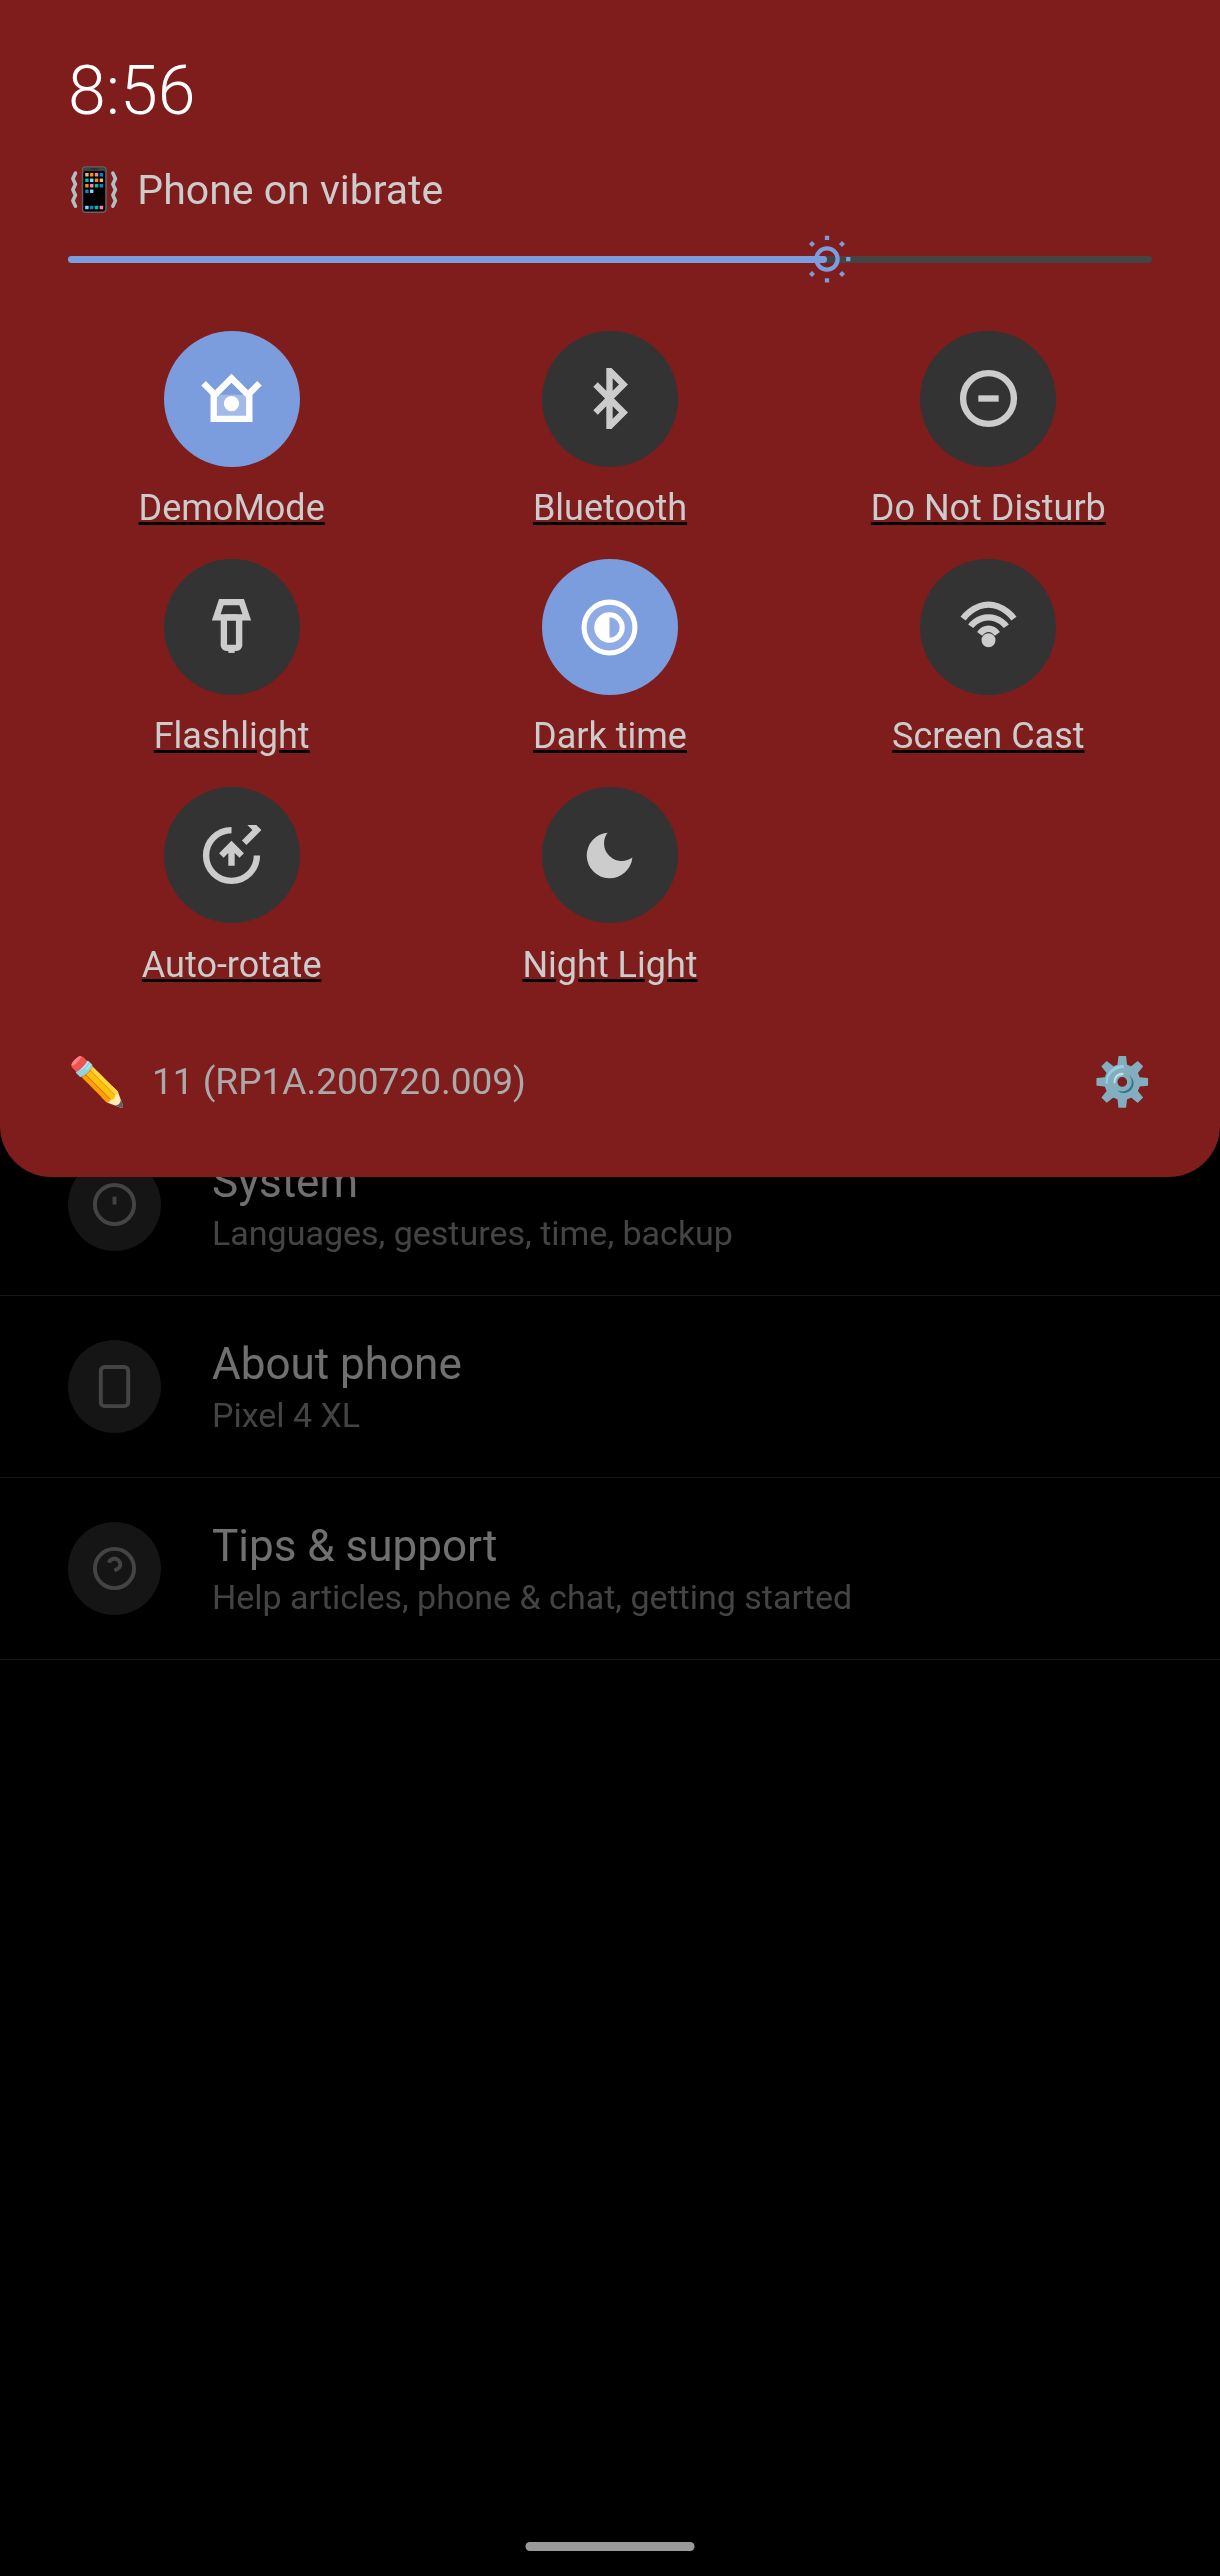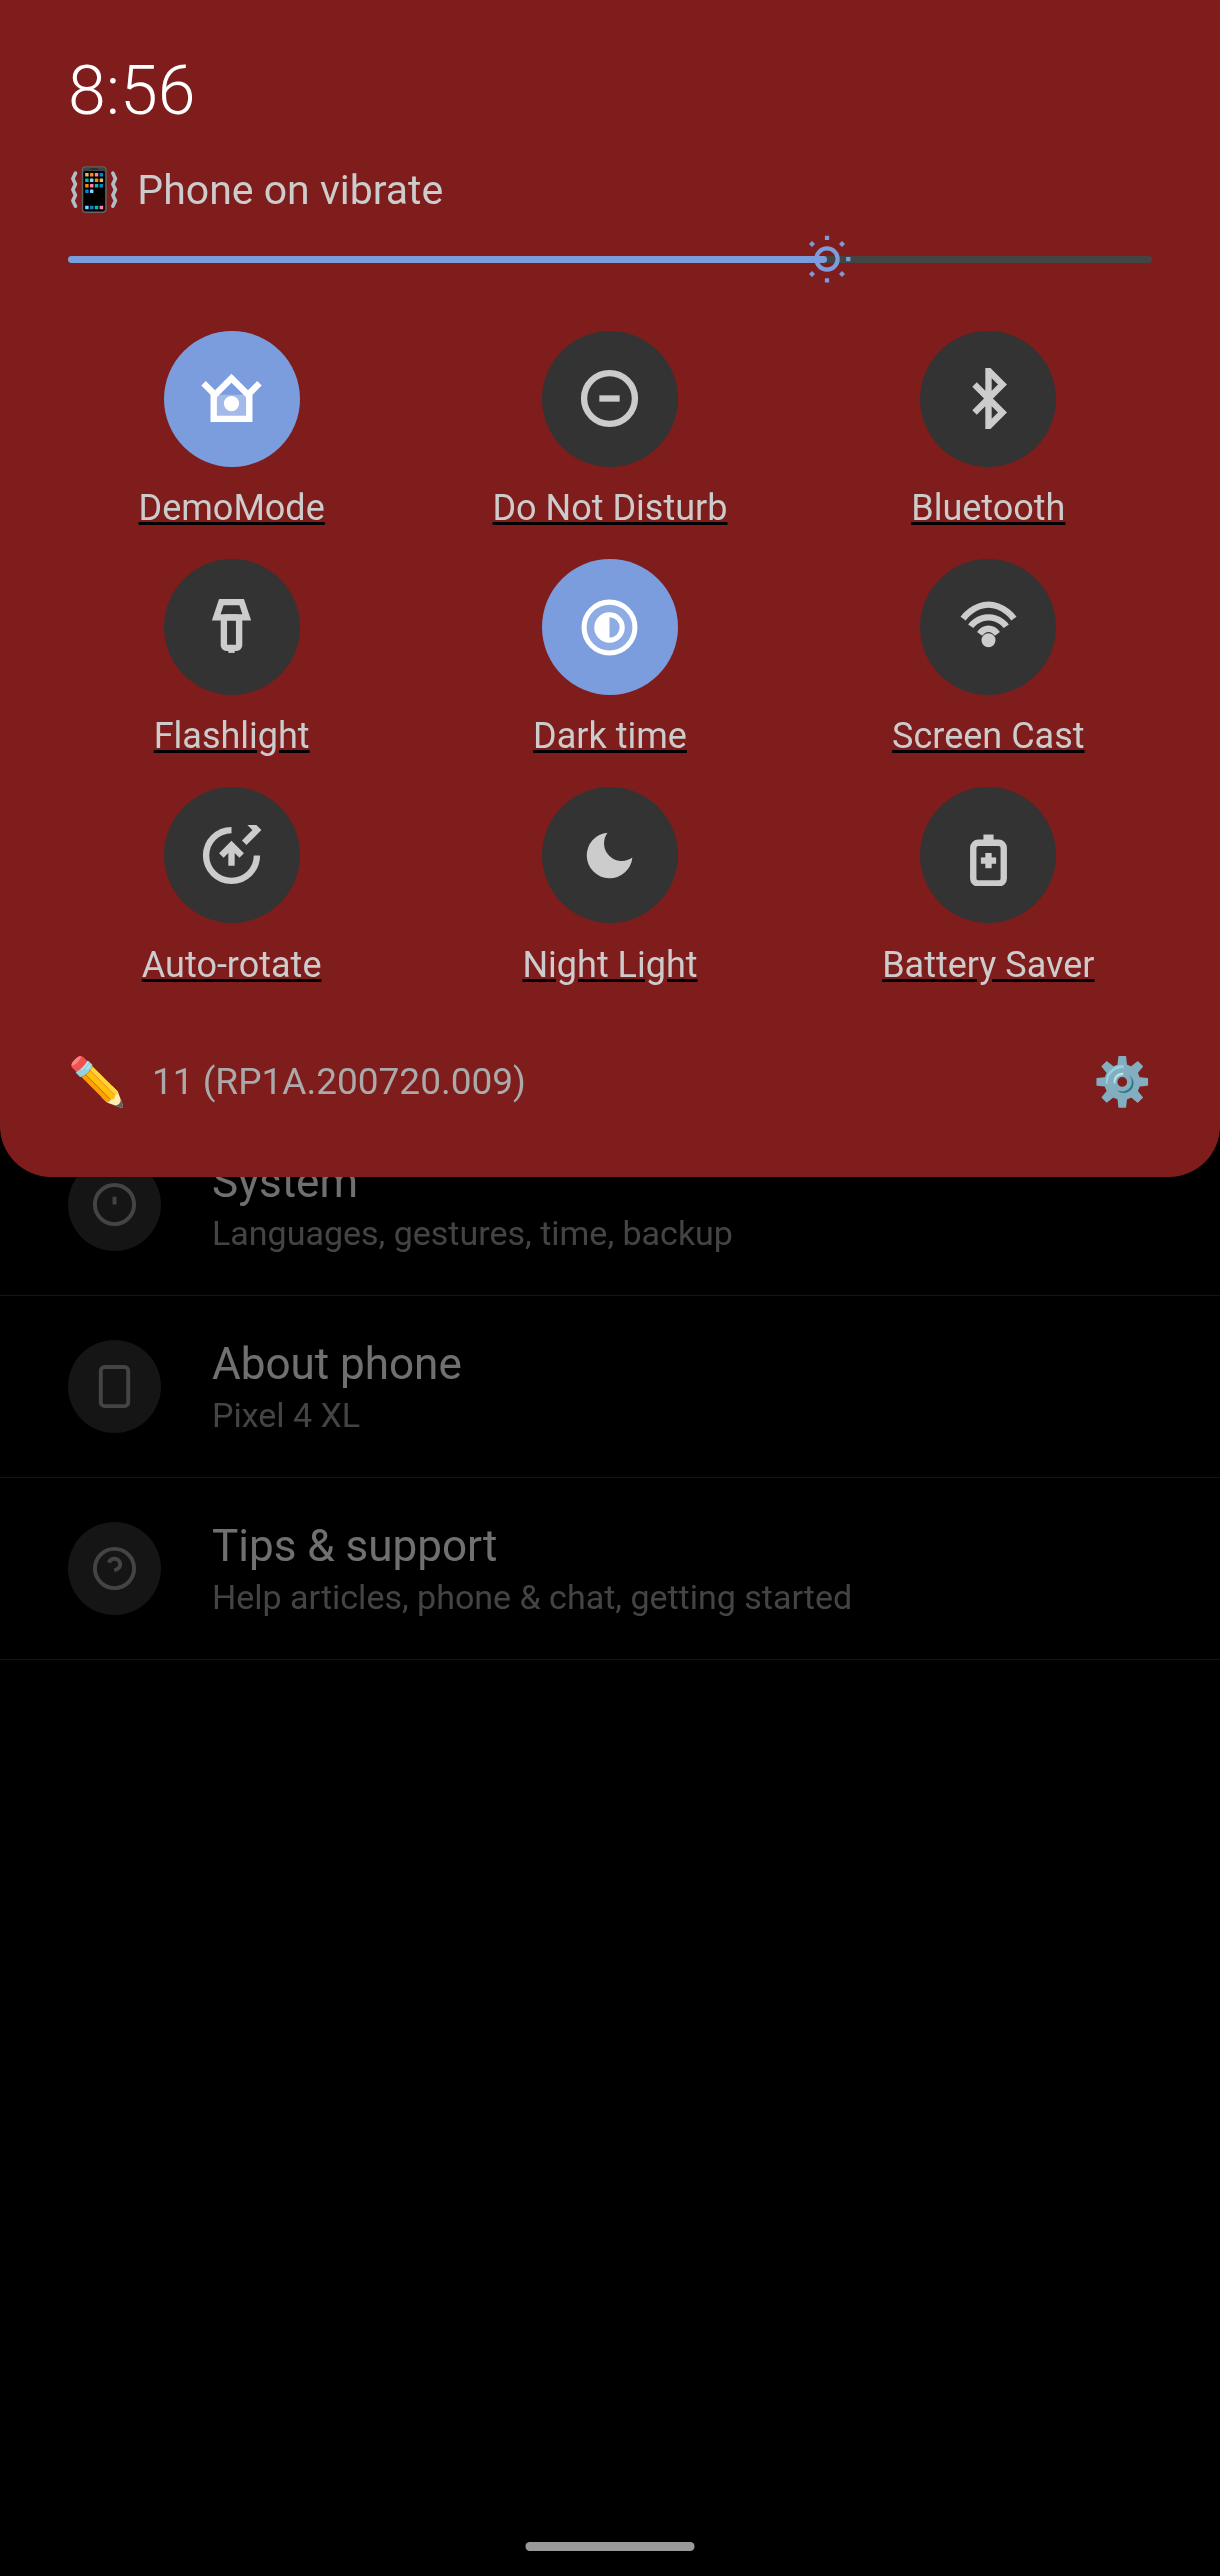--- a/index.html
+++ b/index.html
@@ -337,34 +337,34 @@
           <path d="M5 10.5V20h14V10.5" stroke="white" stroke-width="2.5" fill="white" fill-opacity="0.3"></path>
           <circle cx="12" cy="14" r="3" fill="white"></circle>
         </svg>
       </div>
       <span class="qs-tile-label">DemoMode</span>
     </div>
 
     <div class="qs-tile">
       <div class="qs-tile-icon">
         <svg viewBox="0 0 24 24" fill="none" stroke="#ccc" stroke-width="2.5" width="61" height="61">
+          <polyline points="6.5 6.5 17.5 17.5 12 23 12 1 17.5 6.5 6.5 17.5"></polyline>
+        </svg>
+      </div>
+      <span class="qs-tile-label">Bluetooth</span>
+    </div>
+
+    <div class="qs-tile">
+      <div class="qs-tile-icon">
+        <svg viewBox="0 0 24 24" fill="none" stroke="#ccc" stroke-width="2.5" width="61" height="61">
           <circle cx="12" cy="12" r="10"></circle>
           <line x1="8" y1="12" x2="16" y2="12"></line>
         </svg>
       </div>
       <span class="qs-tile-label">Do Not Disturb</span>
-    </div>
-
-    <div class="qs-tile">
-      <div class="qs-tile-icon">
-        <svg viewBox="0 0 24 24" fill="none" stroke="#ccc" stroke-width="2.5" width="61" height="61">
-          <polyline points="6.5 6.5 17.5 17.5 12 23 12 1 17.5 6.5 6.5 17.5"></polyline>
-        </svg>
-      </div>
-      <span class="qs-tile-label">Bluetooth</span>
     </div>
 
     <div class="qs-tile">
       <div class="qs-tile-icon">
         <svg viewBox="0 0 24 24" fill="none" stroke="#ccc" stroke-width="2.5" width="61" height="61">
           <path d="M8 2h8l2 6H6L8 2z"></path>
           <rect x="9" y="8" width="6" height="12" rx="1"></rect>
           <line x1="12" y1="20" x2="12" y2="22"></line>
         </svg>
       </div>
@@ -408,31 +408,20 @@
 
     <div class="qs-tile">
       <div class="qs-tile-icon">
         <svg viewBox="0 0 24 24" fill="#ccc" width="61" height="61">
           <path d="M21 12.79A9 9 0 1 1 11.21 3 7 7 0 0 0 21 12.79z"></path>
         </svg>
       </div>
       <span class="qs-tile-label">Night Light</span>
     </div>
 
-    <div class="qs-tile">
-      <div class="qs-tile-icon">
-        <svg viewBox="0 0 24 24" fill="none" stroke="#ccc" stroke-width="2.5" width="61" height="61">
-          <rect x="6" y="7" width="12" height="16" rx="2"></rect>
-          <line x1="10" y1="5" x2="14" y2="5" stroke="#ccc" stroke-width="2.5"></line>
-          <line x1="12" y1="11" x2="12" y2="17" stroke="#ccc" stroke-width="2.5"></line>
-          <line x1="9" y1="14" x2="15" y2="14" stroke="#ccc" stroke-width="2.5"></line>
-        </svg>
-      </div>
-      <span class="qs-tile-label">Battery Saver</span>
-    </div>
 
   </div>
 
   <div class="qs-footer">
     <div class="qs-footer-left">
       <span class="qs-edit-icon">✏️</span>
       <span class="qs-version">11 (RP1A.200720.009)</span>
     </div>
     <span class="qs-settings-icon">⚙️</span>
   </div>

